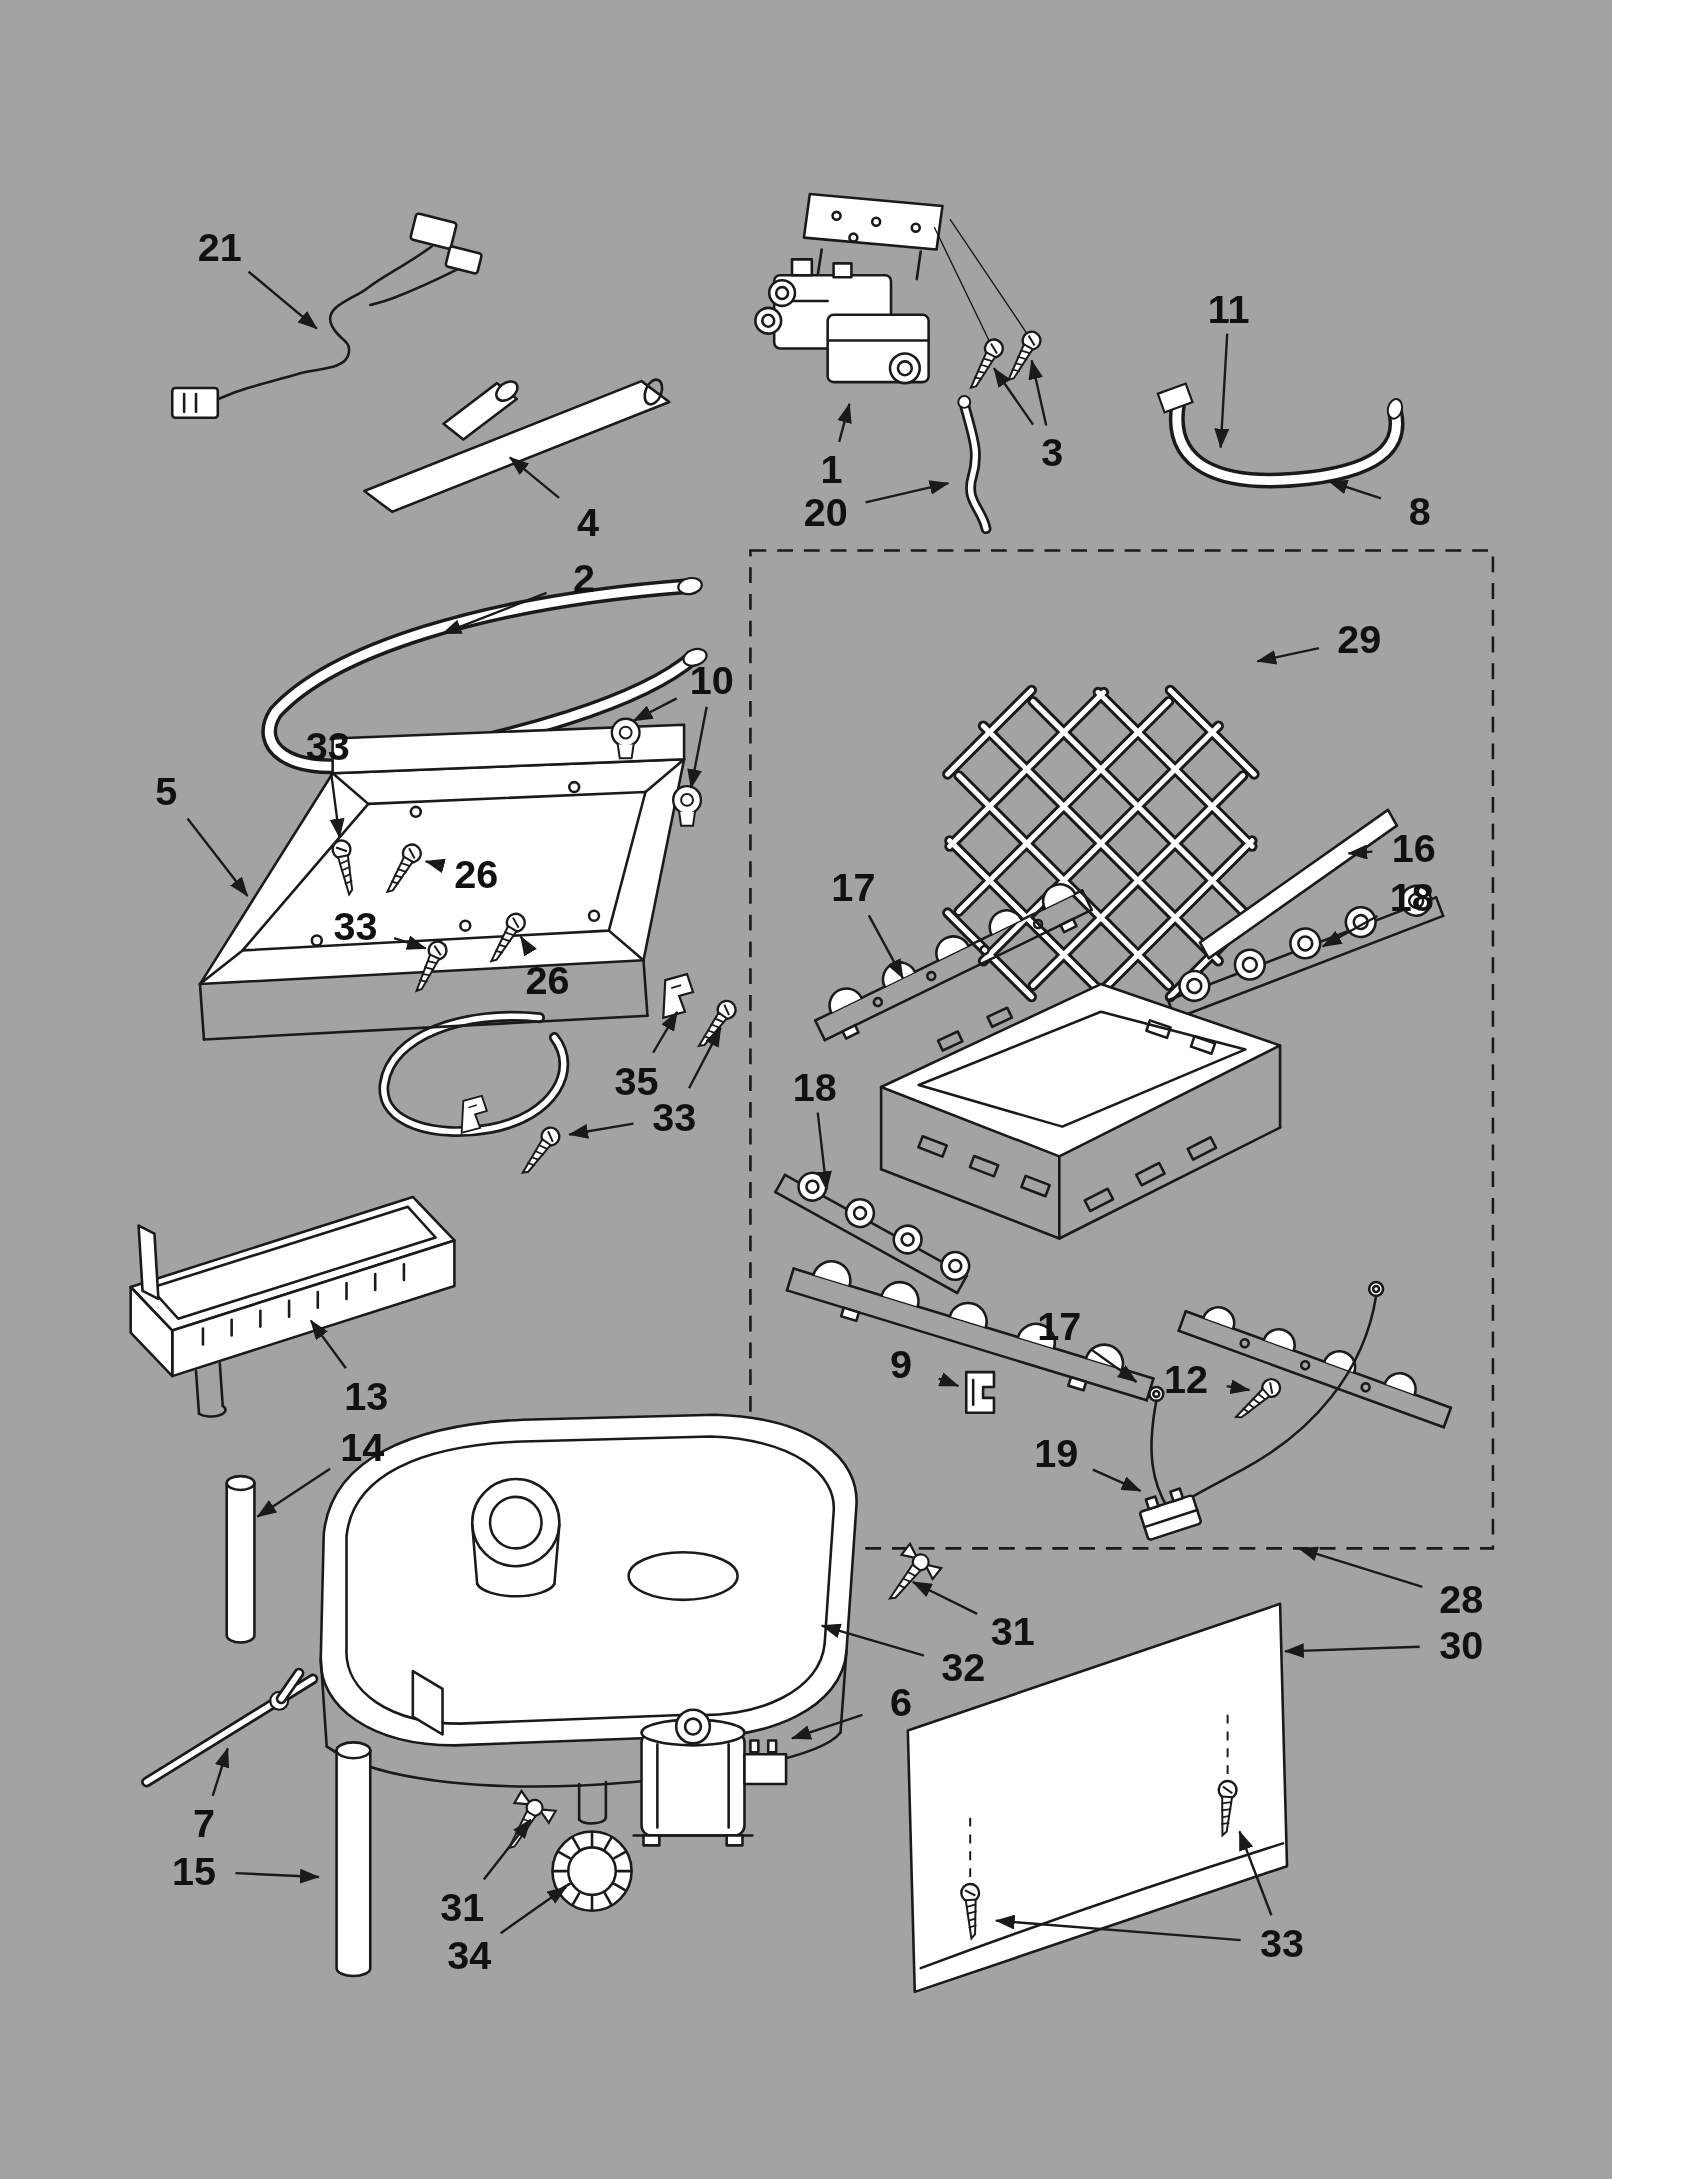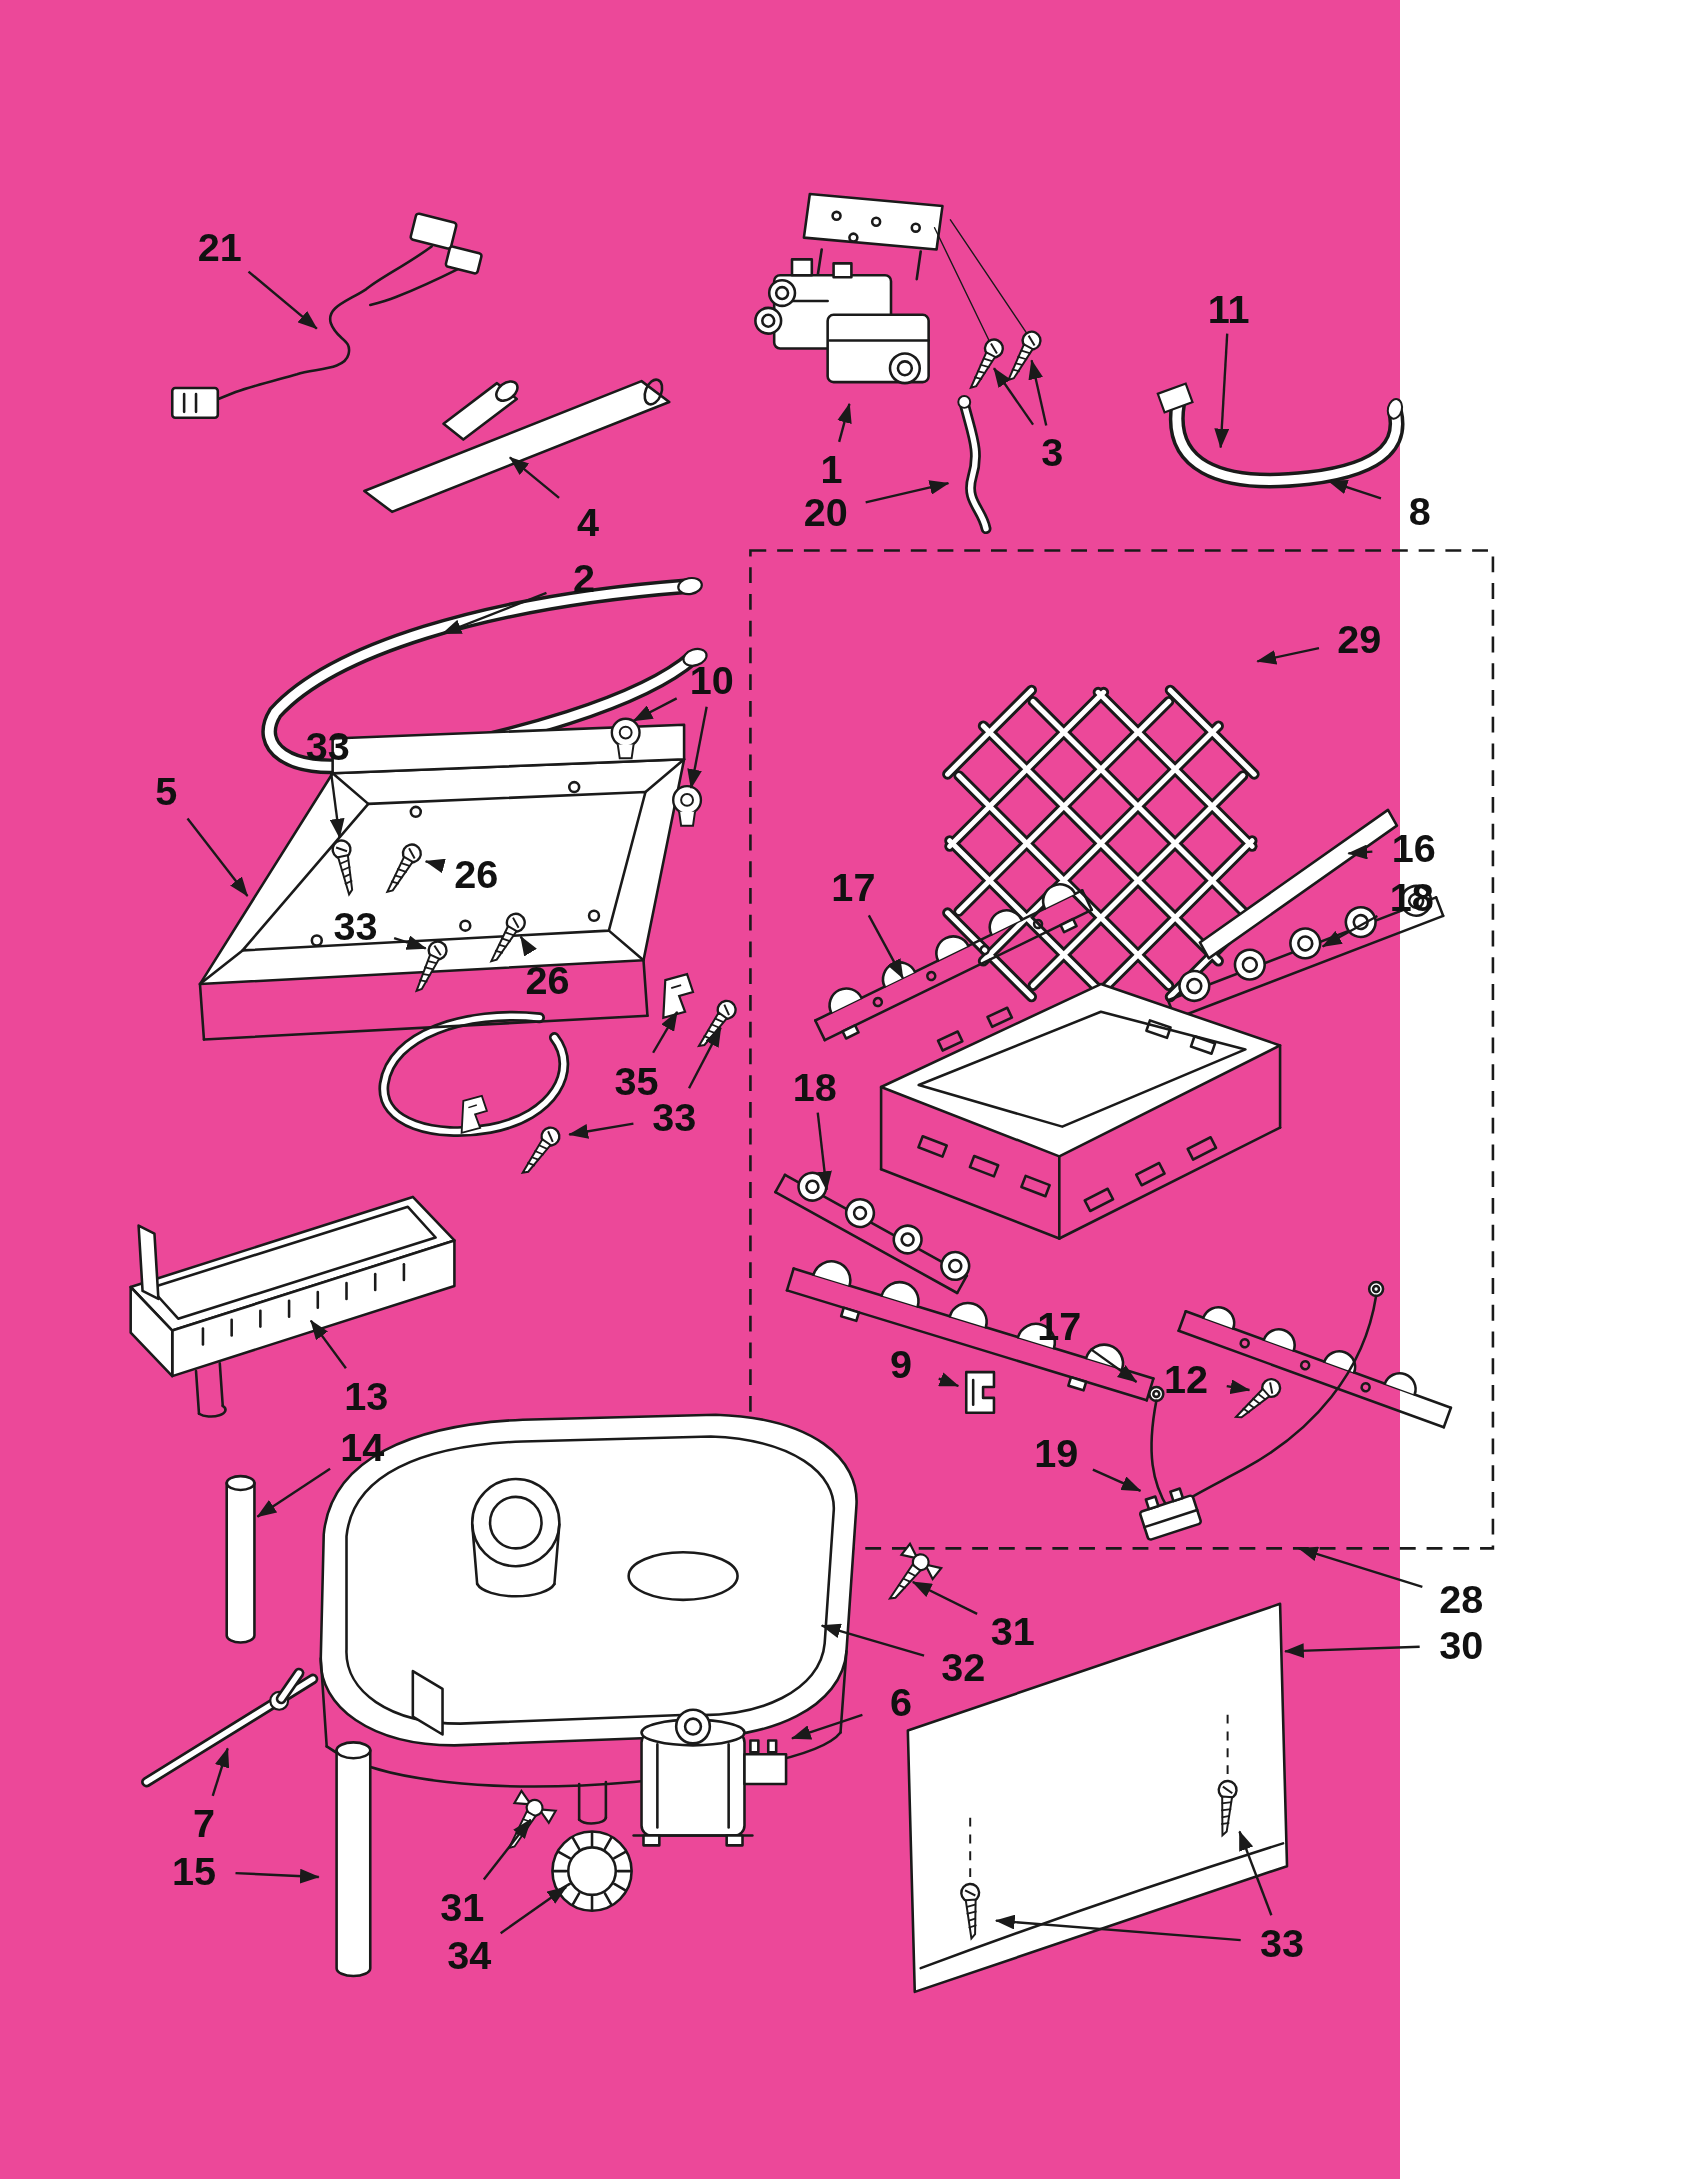--- a/index.html
+++ b/index.html
@@ -1,16 +1,16 @@
 <!DOCTYPE html>
 <html><head>
 <meta charset="utf-8">
 <style>
   html,body{margin:0;padding:0;background:#ffffff;}
-  .page{width:1400px;height:2179px;background:#ec4899;position:relative;font-family:"Liberation Sans",sans-serif;}
+  .page{width:1612px;height:2179px;background:#a3a3a3;position:relative;font-family:"Liberation Sans",sans-serif;}
   svg{display:block;}
   .part{stroke:#1a1a1a;fill:none;stroke-width:2.6;stroke-linejoin:round;stroke-linecap:round;}
   .wf{fill:#ffffff;}
   .thin{stroke-width:1.4;}
   .tube-o{fill:none;stroke:#1a1a1a;stroke-width:16;stroke-linecap:round;}
   .tube-i{fill:none;stroke:#ffffff;stroke-width:9;stroke-linecap:round;}
   .tube-o2{fill:none;stroke:#1a1a1a;stroke-width:11;stroke-linecap:round;}
   .tube-i2{fill:none;stroke:#ffffff;stroke-width:5.5;stroke-linecap:round;}
   .dashed-box{fill:none;stroke:#1a1a1a;stroke-width:2.6;stroke-dasharray:16 11;}
   .dash-line{stroke:#1a1a1a;stroke-width:2;stroke-dasharray:9 8;fill:none;}

